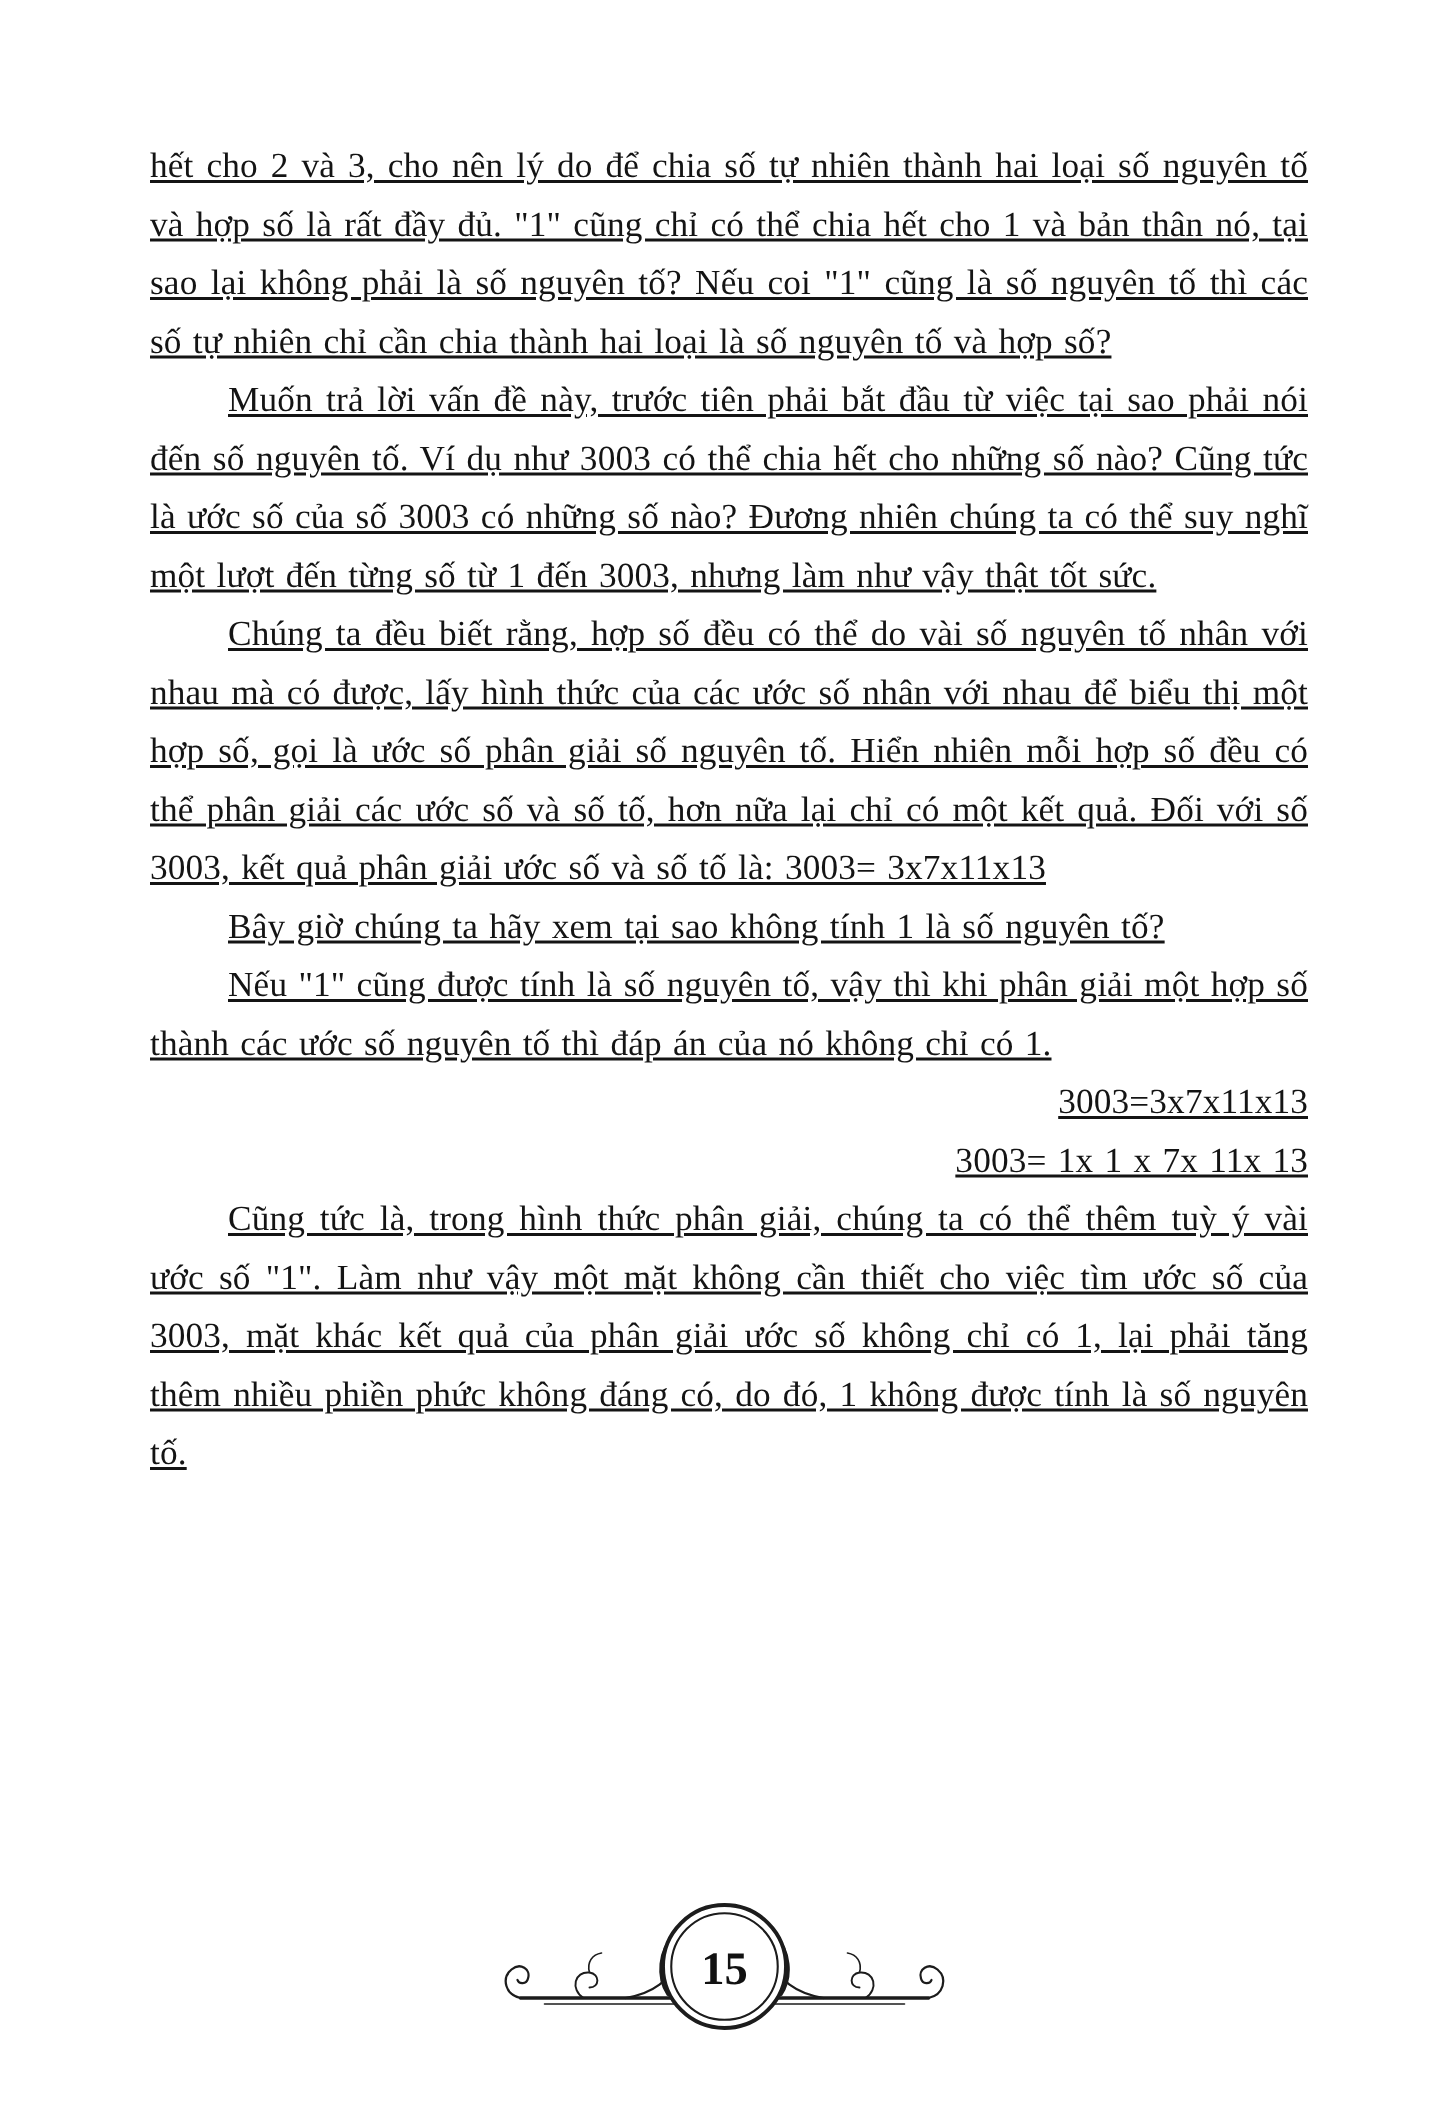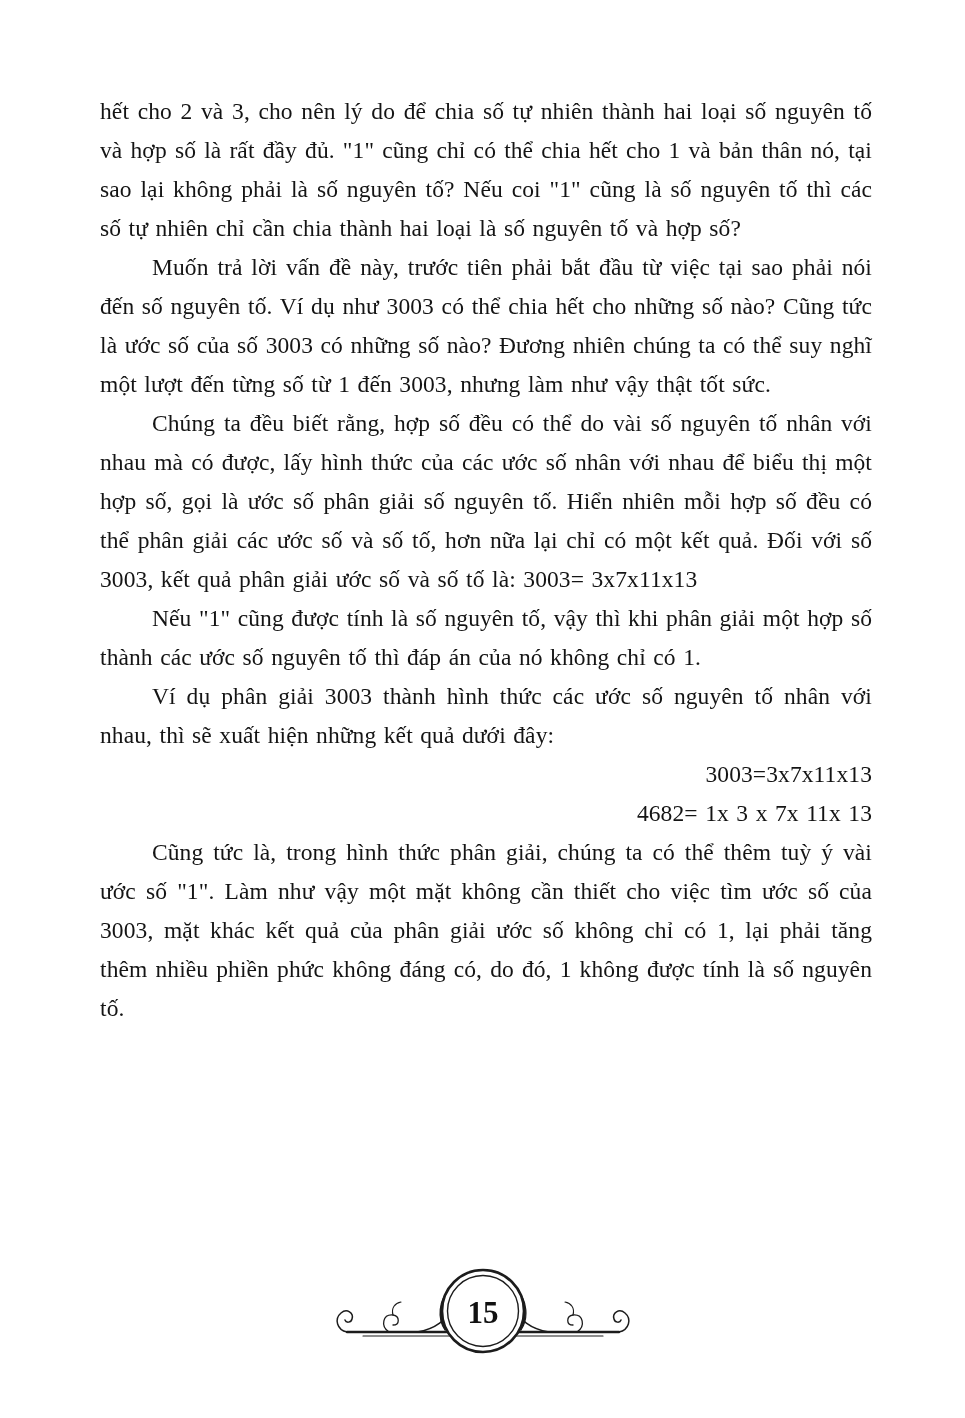--- a/index.html
+++ b/index.html
@@ -18,20 +18,21 @@
   .text-block {
     position: absolute;
     left: 100px;
     top: 92px;
     width: 772px;
     font-size: 23.5px;
     line-height: 39px;
     text-align: justify;
     letter-spacing: 0.1px;
     word-spacing: 1.5px;
+    text-decoration: underline;
   }
   .text-block p {
     margin: 0;
     padding: 0;
   }
   .text-block p.indent {
     text-indent: 52px;
   }
   .text-block p.equation {
     text-align: right;
@@ -51,24 +52,24 @@
 </style>
 </head>
 <body>
 
 <div class="page">
 
   <div class="text-block">
     <p>hết cho 2 và 3, cho nên lý do để chia số tự nhiên thành hai loại số nguyên tố và hợp số là rất đầy đủ. "1" cũng chỉ có thể chia hết cho 1 và bản thân nó, tại sao lại không phải là số nguyên tố? Nếu coi "1" cũng là số nguyên tố thì các số tự nhiên chỉ cần chia thành hai loại là số nguyên tố và hợp số?</p>
     <p class="indent">Muốn trả lời vấn đề này, trước tiên phải bắt đầu từ việc tại sao phải nói đến số nguyên tố. Ví dụ như 3003 có thể chia hết cho những số nào? Cũng tức là ước số của số 3003 có những số nào? Đương nhiên chúng ta có thể suy nghĩ một lượt đến từng số từ 1 đến 3003, nhưng làm như vậy thật tốt sức.</p>
     <p class="indent">Chúng ta đều biết rằng, hợp số đều có thể do vài số nguyên tố nhân với nhau mà có được, lấy hình thức của các ước số nhân với nhau để biểu thị một hợp số, gọi là ước số phân giải số nguyên tố. Hiển nhiên mỗi hợp số đều có thể phân giải các ước số và số tố, hơn nữa lại chỉ có một kết quả. Đối với số 3003, kết quả phân giải ước số và số tố là: 3003= 3x7x11x13</p>
+    <p class="indent">Bây giờ chúng ta hãy xem tại sao không tính 1 là số nguyên tố?</p>
     <p class="indent">Nếu "1" cũng được tính là số nguyên tố, vậy thì khi phân giải một hợp số thành các ước số nguyên tố thì đáp án của nó không chỉ có 1.</p>
-    <p class="indent">Ví dụ phân giải 3003 thành hình thức các ước số nguyên tố nhân với nhau, thì sẽ xuất hiện những kết quả dưới đây:</p>
     <p class="equation">3003=3x7x11x13</p>
-    <p class="equation">4682= 1x 3 x 7x 11x 13</p>
+    <p class="equation">3003= 1x 1 x 7x 11x 13</p>
     <p class="indent">Cũng tức là, trong hình thức phân giải, chúng ta có thể thêm tuỳ ý vài ước số "1". Làm như vậy một mặt không cần thiết cho việc tìm ước số của 3003, mặt khác kết quả của phân giải ước số không chỉ có 1, lại phải tăng thêm nhiều phiền phức không đáng có, do đó, 1 không được tính là số nguyên tố.</p>
   </div>
 
   <div class="footer-ornament">
     <svg width="300" height="110" viewBox="0 0 300 110" xmlns="http://www.w3.org/2000/svg">
       <g fill="none" stroke="#1c1c1c" stroke-linecap="round">
 
         <path d="M14 72 H122" stroke-width="2.4"></path>
         <path d="M30 76 H118" stroke-width="1.1"></path>
 

